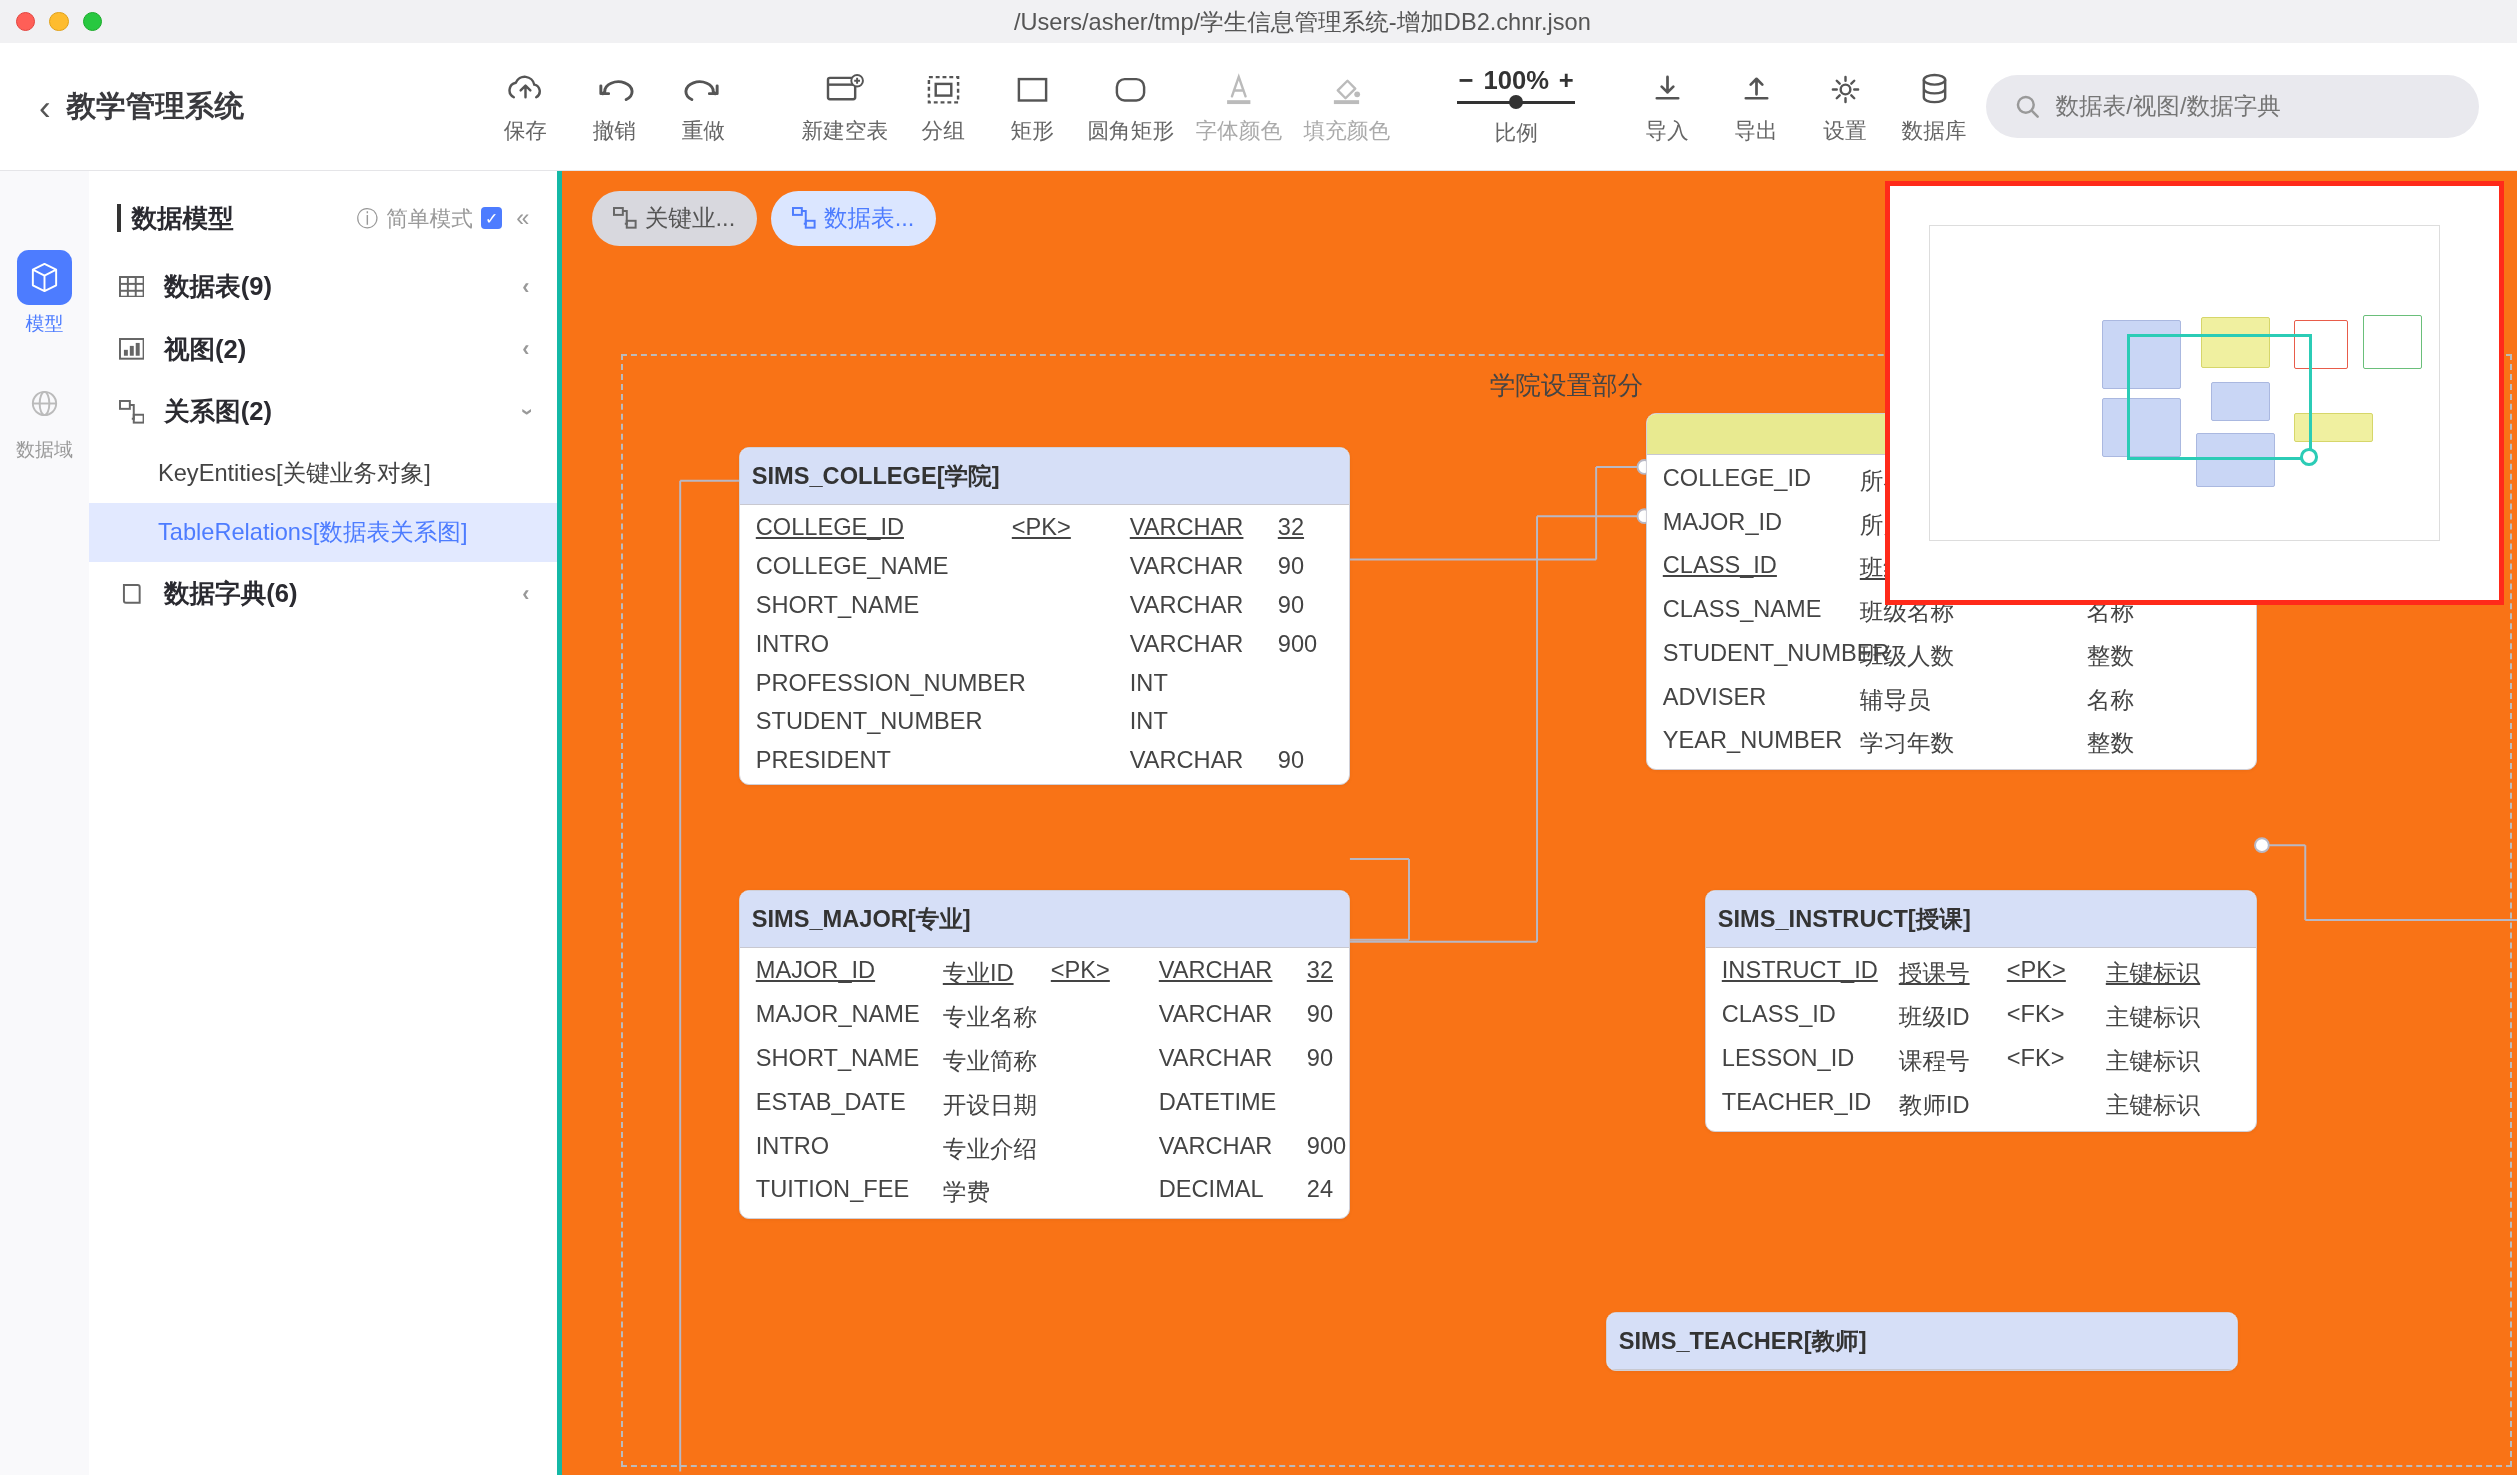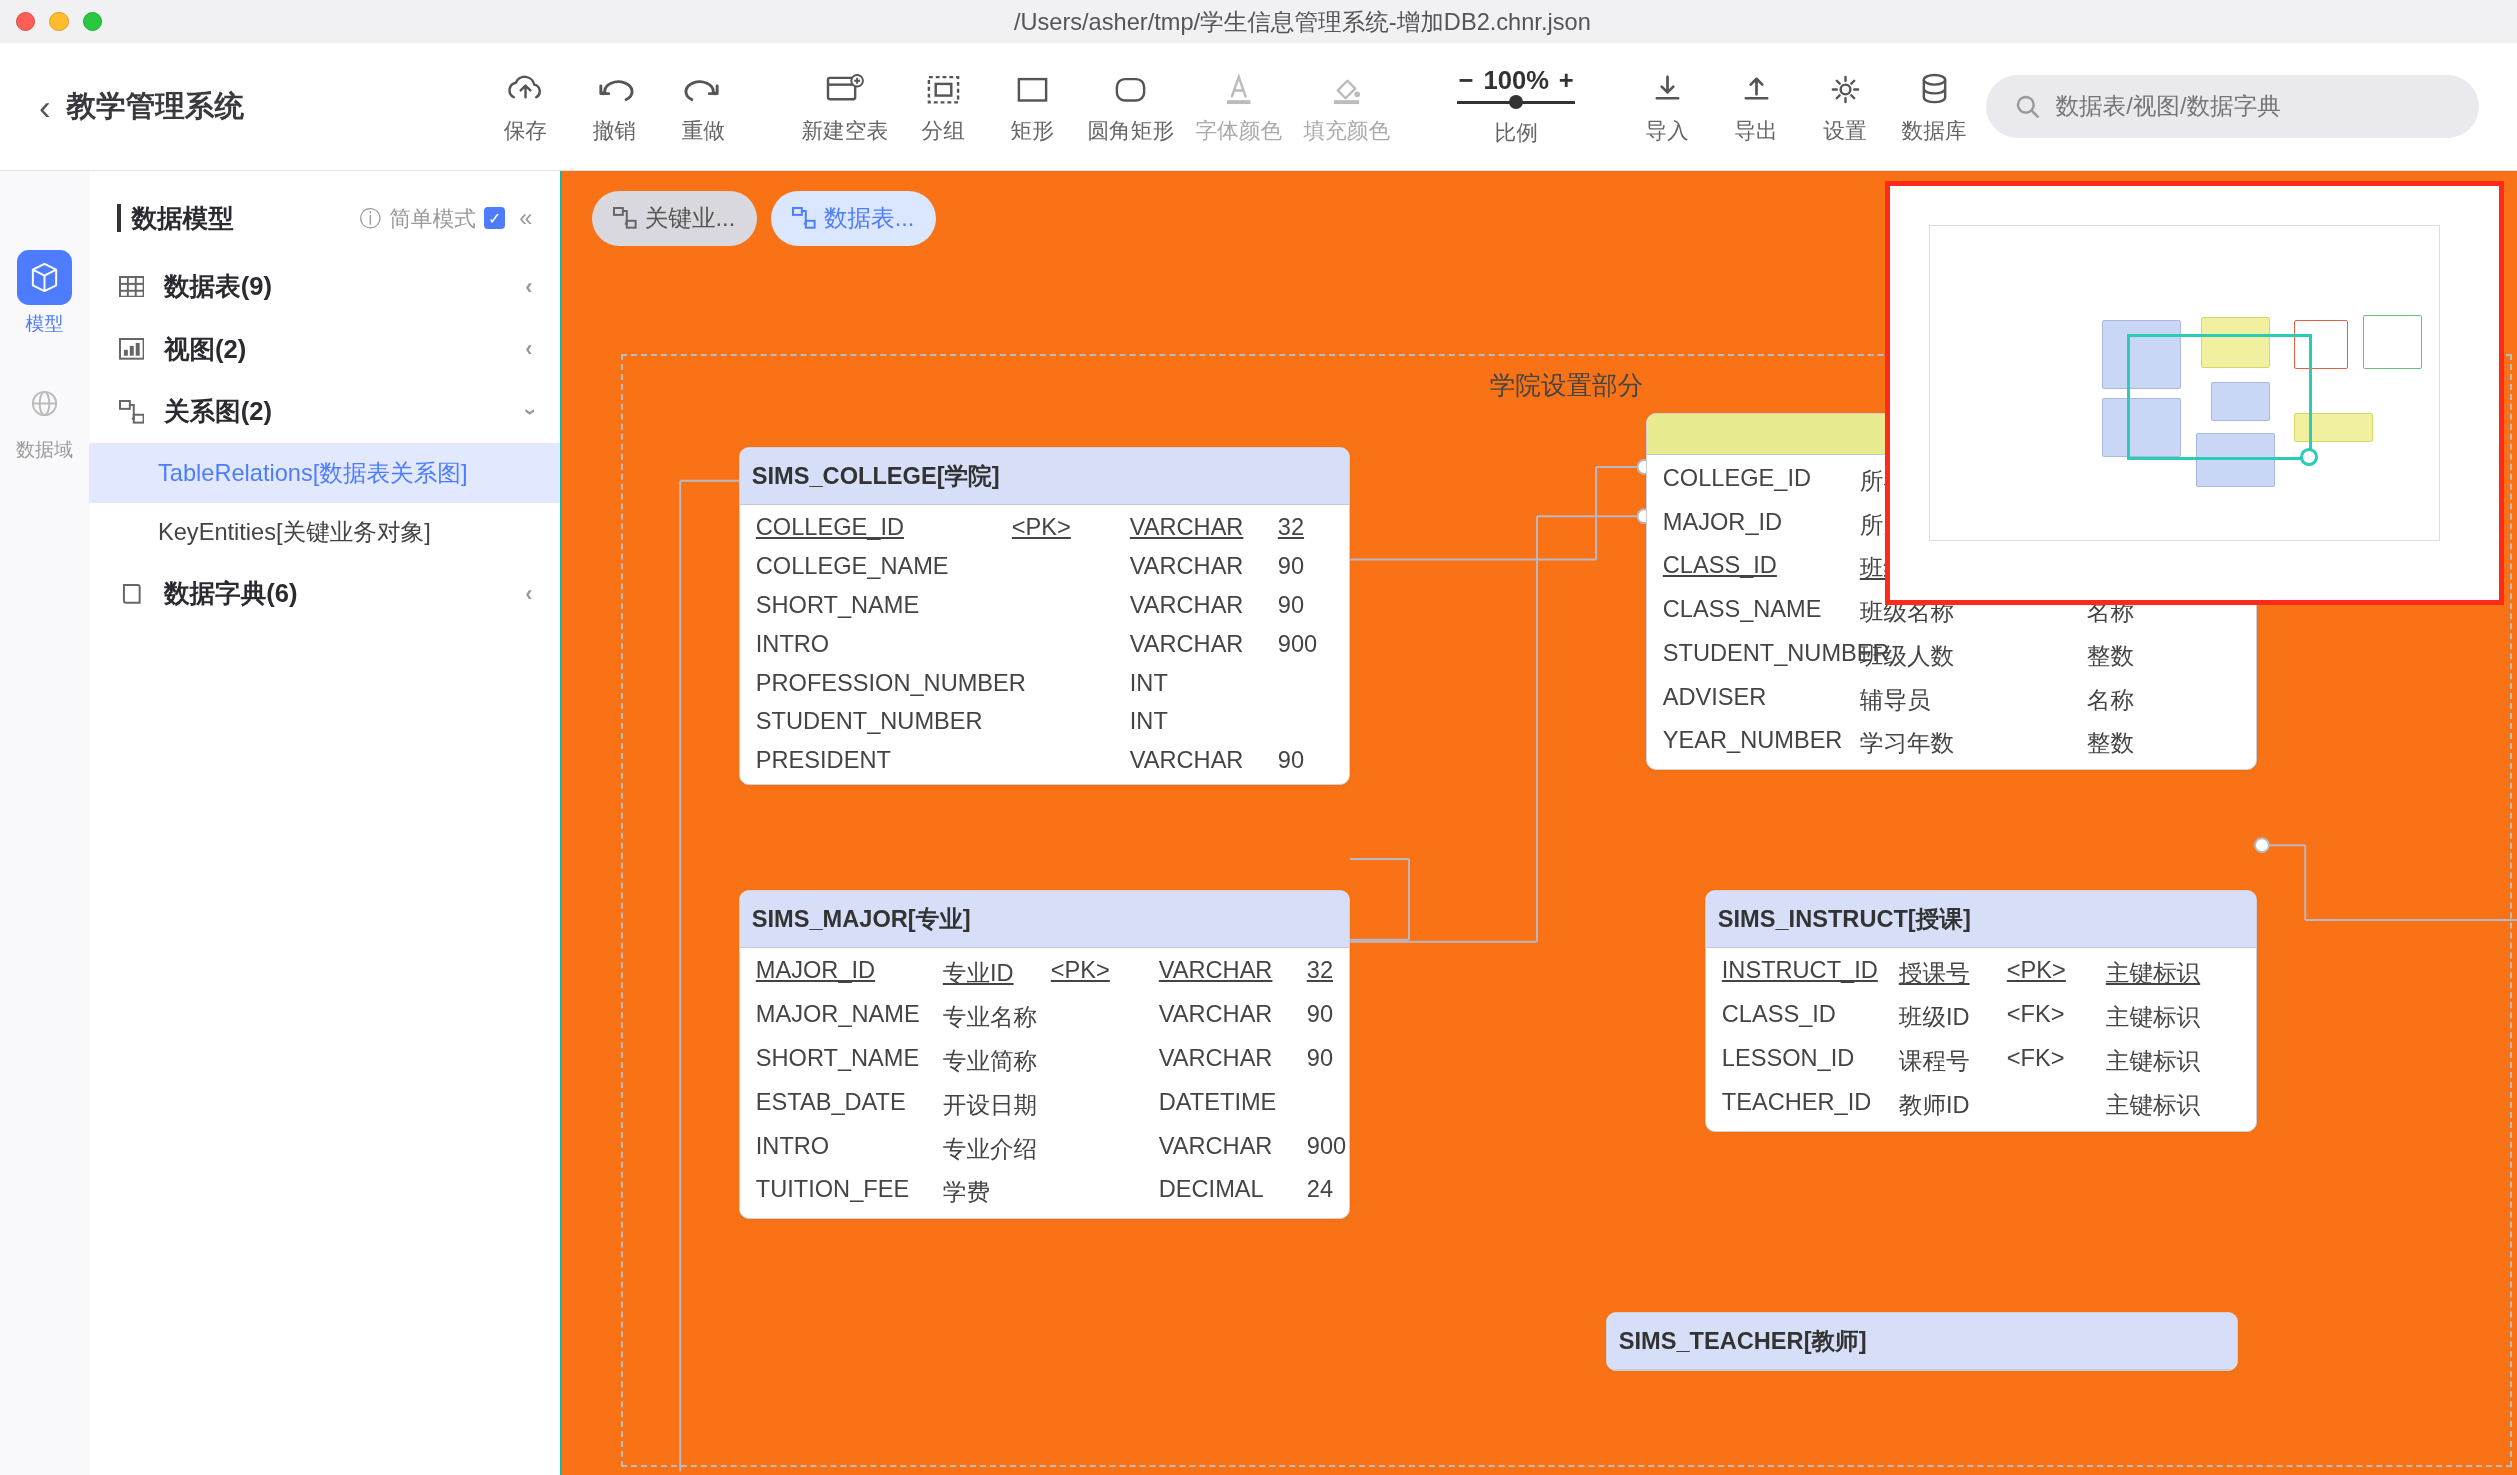--- a/index.html
+++ b/index.html
@@ -35,21 +35,21 @@
 
 .main { display: flex; height: calc(100% - 171px); position: relative; }
 
 .rail { width: 89px; background: #f9f9fb; display: flex; flex-direction: column; align-items: center; padding-top: 79px; gap: 39px; }
 .rail-item { display: flex; flex-direction: column; align-items: center; gap: 5.9px; color: #999; width: 59px; }
 .rail-item.active { color: #4d7cff; }
 .rail-item .ric { width: 55px; height: 55px; border-radius: 11.8px; display: flex; align-items: center; justify-content: center; }
 .rail-item.active .ric { background: #4d7cff; color: #fff; }
 .rail-item .rlbl { font-size: 19px; writing-mode: horizontal-tb; }
 
-.sidebar { width: 473px; background: #fff; border-right: 2px solid #14b8a6; padding: 29.6px 0; }
+.sidebar { width: 473px; background: #fff; border-right: 5px solid #14b8a6; padding: 29.6px 0; }
 .sb-header { display: flex; align-items: center; padding: 0 27.6px 19.7px; }
 .sb-header .bar { width: 4.9px; height: 27.6px; background: #333; margin-right: 9.9px; }
 .sb-title { font-size: 25.6px; font-weight: 700; color: #2a2a30; flex: 1; }
 .sb-info { color: #999; font-size: 21.7px; display: flex; align-items: center; gap: 7.9px; }
 .sb-check { width: 21.7px; height: 21.7px; border-radius: 3.9px; background: #4d7cff; display:inline-flex; align-items:center; justify-content:center; color:#fff; font-size:15.8px; }
 .sb-collapse { color: #999; font-size: 23.6px; margin-left: 13.8px; }
 .tree-item { display: flex; align-items: center; padding: 13.8px 27.6px; font-size: 25.6px; color: #2a2a30; gap: 17.7px; cursor: pointer; font-weight: bold; }
 .tree-item .ticon { width: 29.6px; display:flex; justify-content:center; color:#666; }
 .tree-item .chev { margin-left: auto; color: #999; font-size: 21.7px; }
 .tree-sub { padding: 13.8px 27.6px 13.8px 69px; font-size: 23.6px; color: #444; cursor: pointer; }
@@ -323,22 +323,22 @@
       <span class="ticon">
           <svg width="25.6" height="23.6" viewBox="0 0 26 24">
             <rect x="1" y="1" width="10" height="8" fill="none" stroke="#666" stroke-width="2"></rect>
             <rect x="15" y="15" width="10" height="8" fill="none" stroke="#666" stroke-width="2"></rect>
             <path d="M11 5h4v14h-2" fill="none" stroke="#666" stroke-width="2"></path>
           </svg>
         </span>
       <span>关系图(2)</span>
       <span class="chev" style="transform:rotate(-90deg)">‹</span>
     </div>
+    <div class="tree-sub">KeyEntities[关键业务对象]</div>
     <div class="tree-sub selected">TableRelations[数据表关系图]</div>
-    <div class="tree-sub">KeyEntities[关键业务对象]</div>
     <div class="tree-item">
       <span class="ticon">
           <svg width="23.6" height="23.6" viewBox="0 0 24 24">
             <path d="M4 3h14a2 2 0 0 1 2 2v16H6a2 2 0 0 1-2-2V3z M4 3v16a2 2 0 0 0 2 2" fill="none" stroke="#666" stroke-width="2"></path>
           </svg>
         </span>
       <span>数据字典(6)</span>
       <span class="chev">‹</span>
     </div>
   </div>

